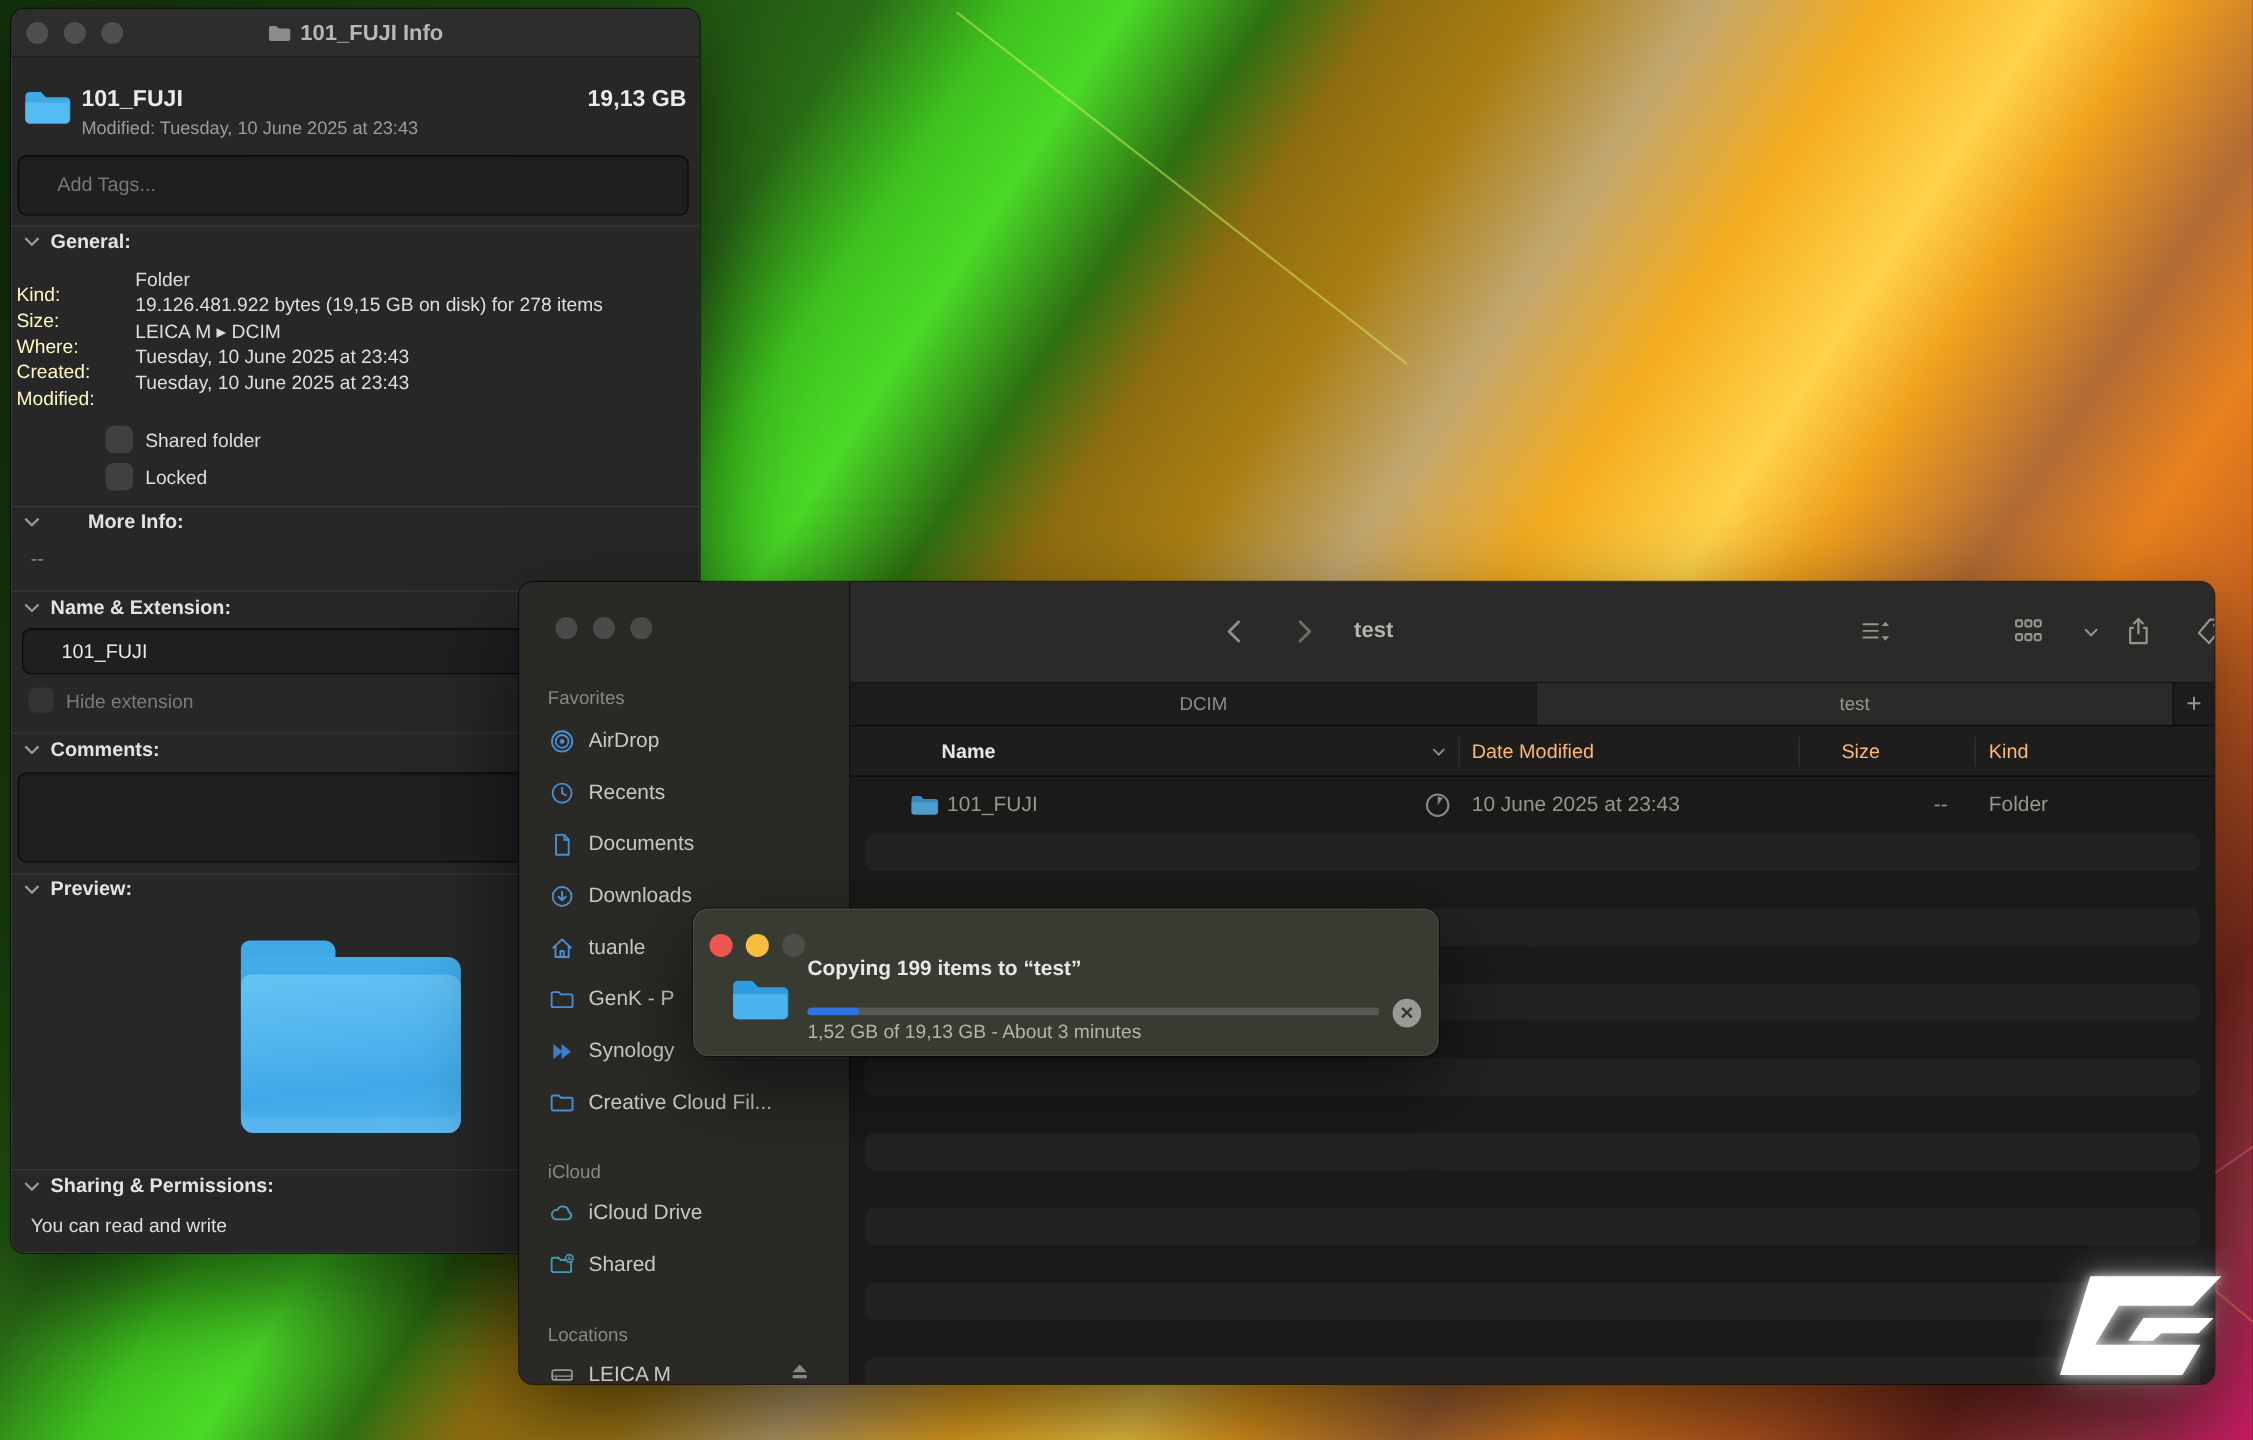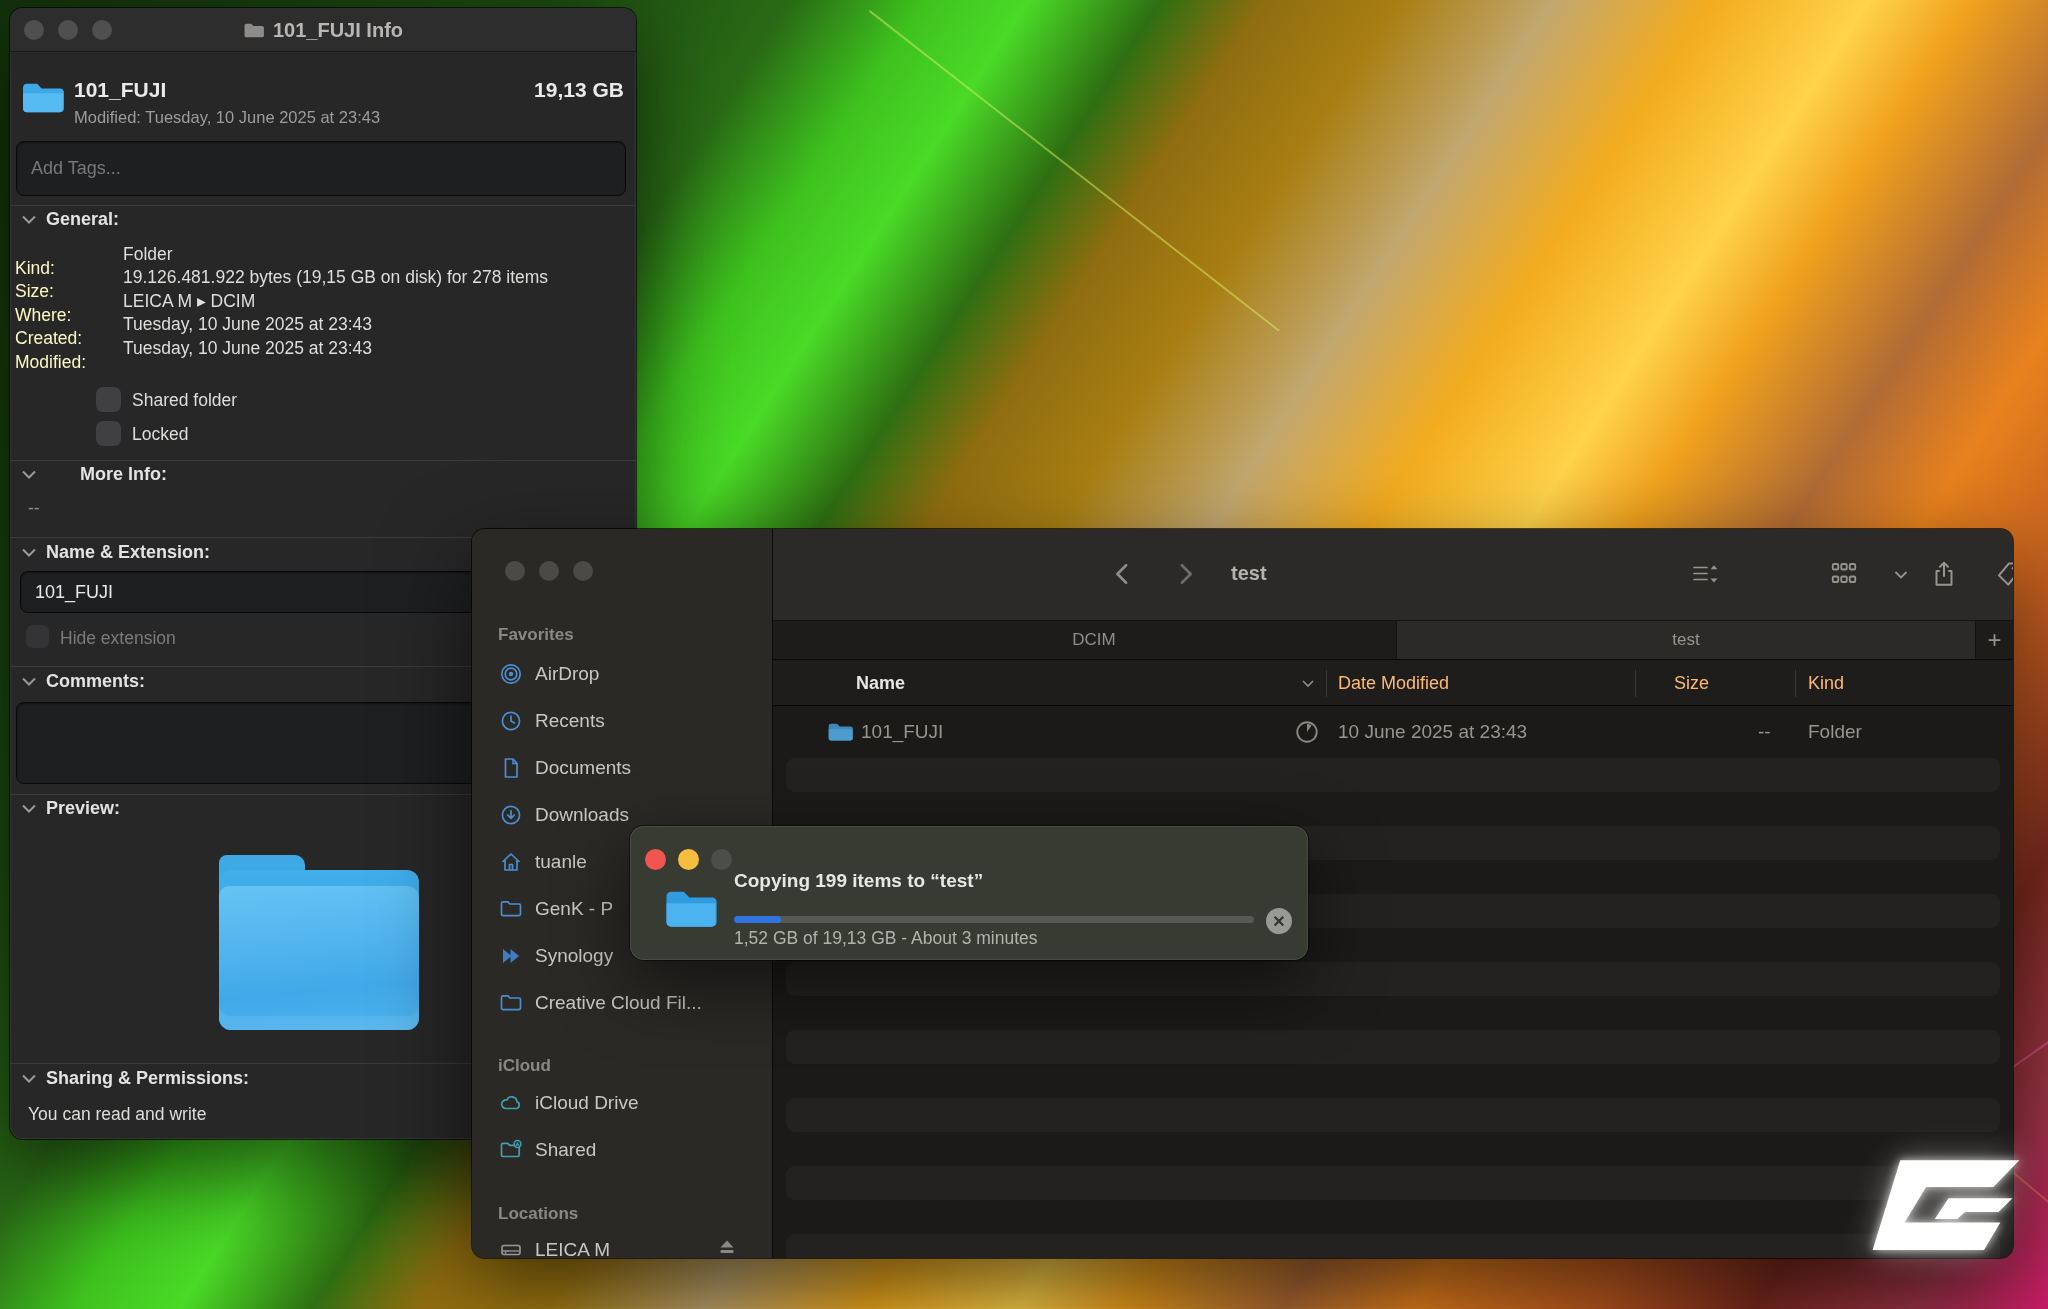--- a/index.html
+++ b/index.html
@@ -31,33 +31,33 @@
   .info-title-wrap { position:absolute; left:0; right:0; top:0; height:44px; display:flex; align-items:center; justify-content:center; gap:8px; }
   .info-title { font-size:20px; font-weight:bold; color:#b9b7b5; }
   .ikv { position:absolute; font-size:17.5px; color:#dededd; white-space:nowrap; }
   .ikey { position:absolute; width:100px; text-align:left; font-size:17.5px; color:#fef9c3; white-space:nowrap;margin-top:14px; }
   .sec-hdr { position:absolute; display:flex; align-items:center; gap:10px; font-size:18px; font-weight:bold; color:#e3e3e3; }
   .divider { position:absolute; left:0; right:0; height:1px; background:#3b3b3b; }
   .chk { position:absolute; width:25px; height:25px; border-radius:7px; background:#404043; box-shadow:inset 0 0 0 1px #2020
 
 22, inset 0 1px 2px rgba(0,0,0,.5); }
   .chk-label { position:absolute; font-size:17.5px; color:#dededd; white-space:nowrap; }
-  .field { position:absolute; background:#1e1f21; border:1px solid #0a0a0a; border-radius:8px; box-shadow:inset 0 1px 2px rgba(0,0,0,.4); }
+  .field { position:absolute; background:#1e1f21; border:1px solid #0a0a0a; border-radius:8px; box-shadow:inset 0 1px 2px rgba(0,0,0,.4);padding-left:21px; }
   .field input { width:100%; height:100%; background:transparent; border:0; outline:0; color:#e8e8e8; font-size:18px; padding:0 14px; font-family:"Liberation Sans",sans-serif; }
   .field input::placeholder { color:#787879; }
 
   
   .pfold-back { position:absolute; background:linear-gradient(#42aeea,#2d90d8); border-radius:12px; }
   .pfold-tab { position:absolute; background:#3fa9e6; border-radius:8px 10px 0 0; }
   .pfold-front { position:absolute; background:linear-gradient(175deg,#66c4f4,#41a9e9 70%,#4db3ee); border-radius:10px 12px 12px 12px; box-shadow:inset 0 -14px 0 rgba(255,255,255,.08); }
 
   
   #finder-win { left:472px; top:529px; width:1541px; height:729px; background:#1b1a19; z-index:20; overflow:hidden; }
   #fsidebar { position:absolute; left:0; top:0; width:301px; height:729px; background:#2b2926; border-right:1px solid #0d0c0b; }
-  .side-label { position:absolute; left:26px; font-size:17px; font-weight:bold; color:#8a8higher884; color:#8a8884; }
+  .side-label { position:absolute; left:26px; font-size:17px; font-weight:normal; color:#8a8higher884; color:#8a8884; }
   .side-item { position:absolute; left:14px; right:10px; height:40px; display:flex; align-items:center; gap:12px; border-radius:8px; }
   .side-item .txt { font-size:19px; color:#c9c7c4; white-space:nowrap; overflow:hidden; }
   .side-ic { width:24px; height:24px; flex:0 0 24px; margin-left:13px; }
   #ftoolbar { position:absolute; left:301px; right:0; top:0; height:91px; background:#2c2a28; }
   .ftitle { position:absolute; font-size:20px; font-weight:bold; color:#b5b3b0; }
   .tbar-ic { position:absolute; width:30px; height:30px; top:30px; }
   #ftabbar { position:absolute; left:301px; right:0; top:91px; height:40px; background:#1d1c1b; border-top:1px solid #151413; border-bottom:1px solid #0d0c0c; }
   .ftab { position:absolute; top:0; height:100%; display:flex; align-items:center; justify-content:center; font-size:17px; color:#8f8d8a; }
   .ftab.active { background:#2c2a28; color:#98968f; }
   #fheader { position:absolute; left:301px; right:0; top:132px; height:45px; background:#1e1d1c; border-bottom:1px solid #060606; }

